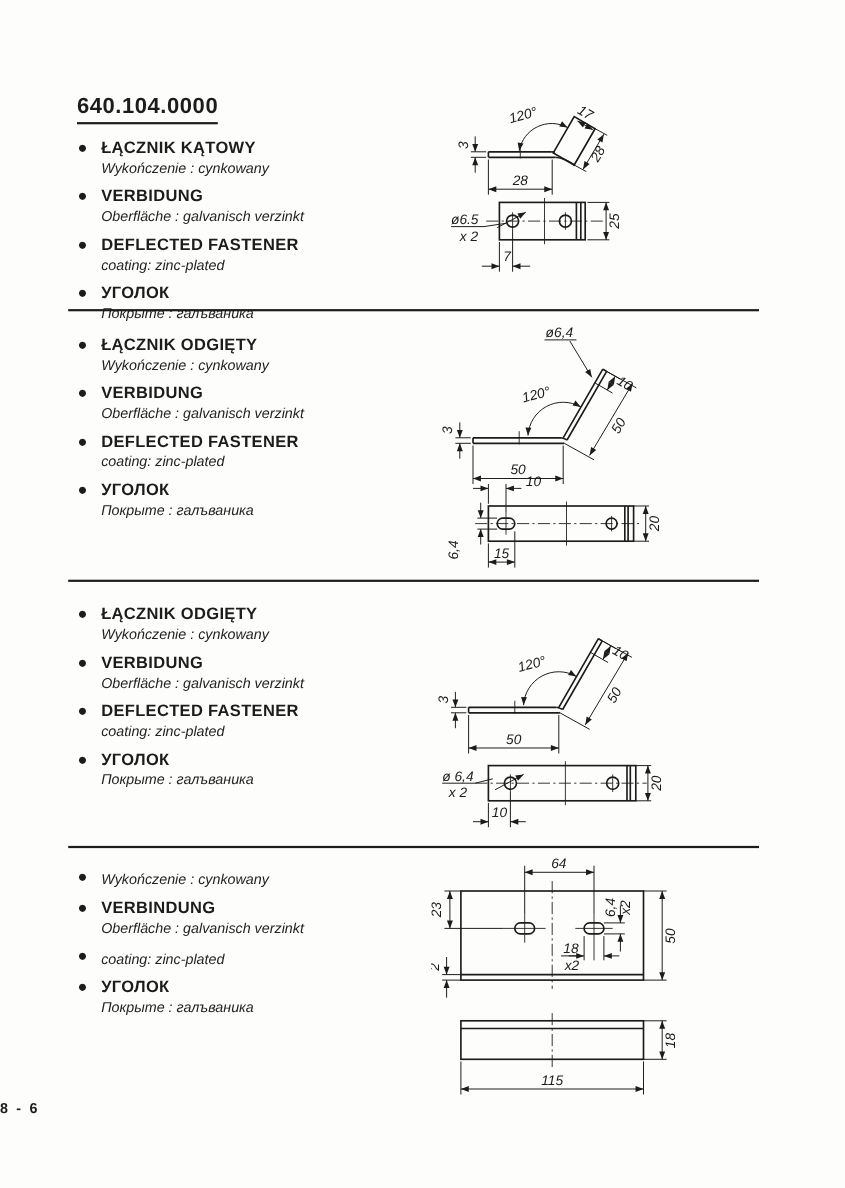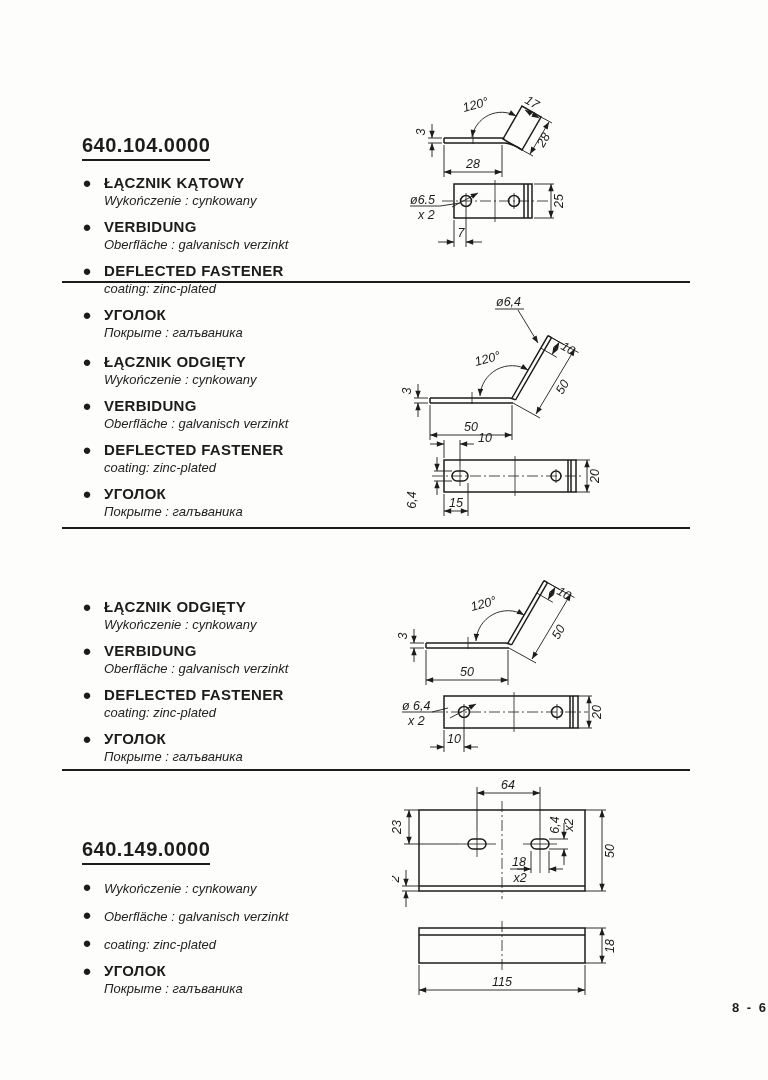--- a/index.html
+++ b/index.html
@@ -1,34 +1,34 @@
 <!DOCTYPE html>
 <html><head>
 <meta charset="utf-8">
 <style>
   html,body{margin:0;padding:0;background:#e8e8e6;}
   .page{
     position:relative;width:768px;height:1080px;margin:0 auto;
     background:#fdfdfb;color:#1c1c1c;
     font-family:"Liberation Sans",sans-serif;overflow:hidden;
   }
-  .section-text{position:absolute;left:70px;width:330px;margin-top:48px;}
+  .section-text{position:absolute;left:58px;width:330px;}
   .part-number{
     display:inline-block;margin:0 0 14px 12px;
     font-size:20px;font-weight:bold;letter-spacing:.5px;
     border-bottom:2.5px solid #1c1c1c;padding-bottom:2px;
   }
   .item{display:flex;margin:0 0 11px 0;}
   .bullet{width:34px;text-align:center;font-size:15px;line-height:16px;flex:0 0 34px;}
   .item-body{flex:1;}
   .item-title{font-size:15px;font-weight:bold;letter-spacing:.3px;line-height:16px;}
   .item-sub{font-size:13px;font-style:italic;line-height:15px;margin-top:2px;color:#222;}
   .separator{position:absolute;left:62px;width:628px;height:2px;background:#1c1c1c;}
   .drawing{position:absolute;}
-  .footer{position:absolute;top:1000px;left:0;width:768px;text-align:right;
+  .footer{position:absolute;top:1000px;left:0;width:768px;text-align:left;
     font-size:13px;font-weight:bold;letter-spacing:2px;}
   
   svg .o{stroke:#1c1c1c;stroke-width:1.5;fill:none;}
   svg .d{stroke:#1c1c1c;stroke-width:0.9;fill:none;}
   svg .cl{stroke:#1c1c1c;stroke-width:0.8;fill:none;stroke-dasharray:11 3 2 3;}
   svg .tk{stroke:#1c1c1c;stroke-width:0.8;fill:none;}
   svg text{font-family:"Liberation Sans",sans-serif;font-style:italic;
     font-size:12.5px;fill:#1c1c1c;stroke:none;}
 </style>
 </head>
@@ -302,30 +302,30 @@
 
     <path class="d" d="M48,182 V204 M68,172 V204"></path>
     <line class="d" x1="34" y1="199" x2="48" y2="199" marker-end="url(#ae)"></line>
     <line class="d" x1="82" y1="199" x2="68" y2="199" marker-end="url(#ae)"></line>
     <text text-anchor="middle" x="58" y="195">10</text>
   </svg>
 
   <div class="separator" style="top:769px"></div>
 
   <div class="section-text" style="top:790px">
-    <h2 class="part-number">640.149.0000</h2>
     <div class="item">
       <span class="bullet">●</span>
       <div class="item-body">
         <div class="item-sub">Wykończenie : cynkowany</div>
       </div>
     </div>
     <div class="item">
       <span class="bullet">●</span>
       <div class="item-body">
+        <div class="item-title">VERBINDUNG</div>
         <div class="item-sub">Oberfläche : galvanisch verzinkt</div>
       </div>
     </div>
     <div class="item">
       <span class="bullet">●</span>
       <div class="item-body">
         <div class="item-sub">coating: zinc-plated</div>
       </div>
     </div>
     <div class="item">

